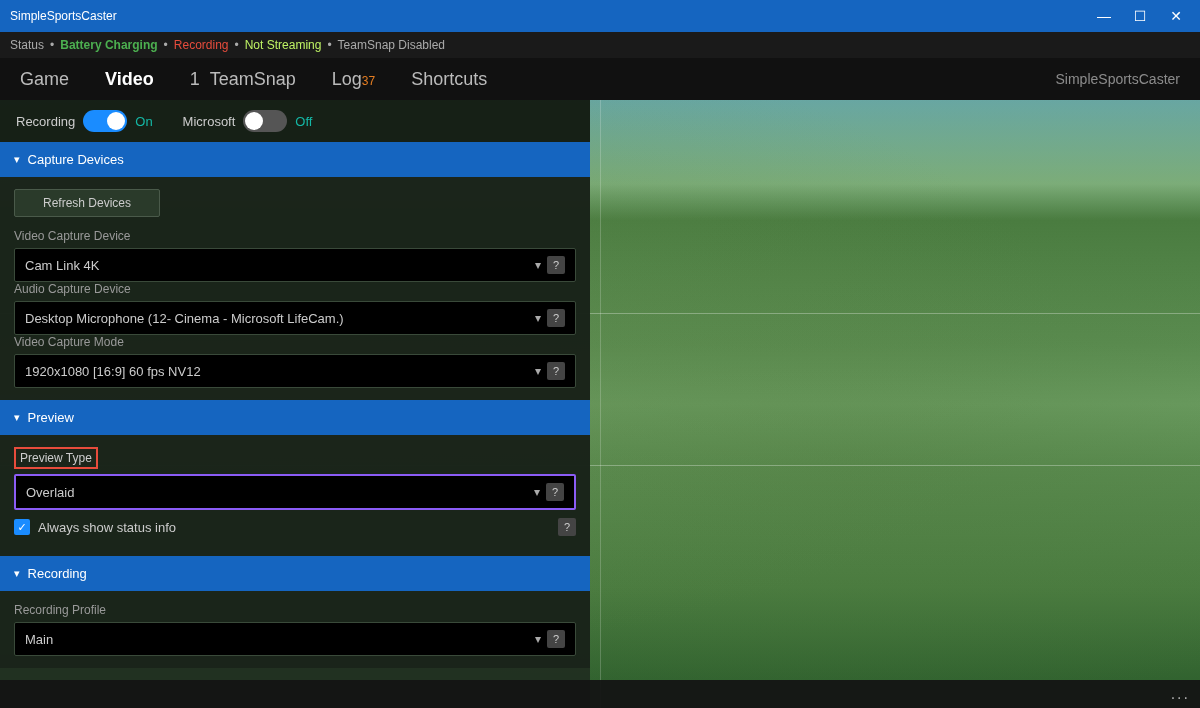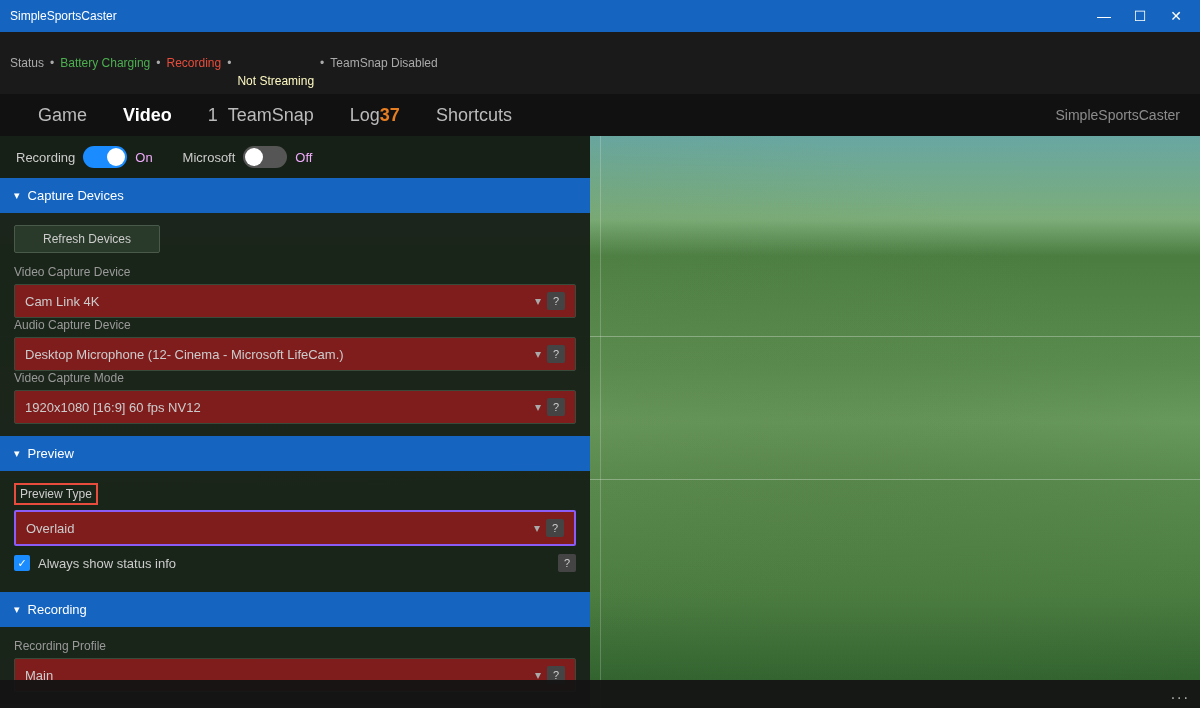--- a/index.html
+++ b/index.html
@@ -50,47 +50,47 @@
       padding: 6px 10px;
       display: flex;
       align-items: center;
       gap: 6px;
       font-size: 12px;
       color: #aaa;
       flex-shrink: 0;
     }
     .status-label { color: #aaa; }
     .status-dot { color: #aaa; }
-    .status-battery { color: #4CAF50; font-weight: 400; }
+    .status-battery { color: #4CAF50; font-weight: 700; }
     .status-recording { color: #e74c3c; font-weight: 500; }
-    .status-streaming { color: #fef9c3; font-weight: 500; margin-top: 36px; }
+    .status-streaming { color: #bef264; font-weight: 500; }
     .status-teamsnap { color: #aaa; font-weight: 400; }
 
     
     .nav-tabs {
       background: #111;
       display: flex;
       align-items: center;
       height: 42px;
-      padding: 0 20px;
+      padding: 0 2px;
       flex-shrink: 0;
       position: relative;
     }
     .nav-tab {
       padding: 8px 18px;
       color: #bbb;
       cursor: pointer;
       font-size: 18px;
       font-weight: 400;
     }
     .nav-tab.active { color: white; font-weight: 600; }
     .nav-tab .badge {
-      font-size: 18px;
+      font-size: 12px;
       color: #e67e22;
-      font-weight: 700;
+      font-weight: 400;
     }
     .nav-logo {
       position: absolute;
       right: 20px;
       top: 50%;
       transform: translateY(-50%);
       color: #aaa;
       font-size: 14px;
       opacity: 0.8;
     }
@@ -183,21 +183,21 @@
     .toggle-switch.off { background: #555; }
     .toggle-knob {
       position: absolute;
       top: 2px;
       width: 18px; height: 18px;
       background: white;
       border-radius: 50%;
     }
     .toggle-switch.on .toggle-knob { left: 24px; }
     .toggle-switch.off .toggle-knob { left: 2px; }
-    .toggle-text { font-size: 13px; color: #f0abfc; }
+    .toggle-text { font-size: 13px; color: #14b8a6; }
 
     
     .section-header {
       background: #1565c0;
       display: flex;
       align-items: center;
       padding: 10px 14px;
       color: white;
       font-size: 13px;
       font-weight: 500;
@@ -212,21 +212,21 @@
       padding: 12px 14px;
     }
 
     .field-group { margin-bottom: 0; }
     .field-label {
       font-size: 12px;
       color: #999;
       margin-bottom: 5px;
     }
     .dropdown-field {
-      background: #7f1d1d;
+      background: #000000;
       border: 1px solid #3a4a3a;
       border-radius: 2px;
       padding: 7px 10px;
       display: flex;
       align-items: center;
       justify-content: space-between;
       cursor: pointer;
       color: #ccc;
       font-size: 13px;
     }

